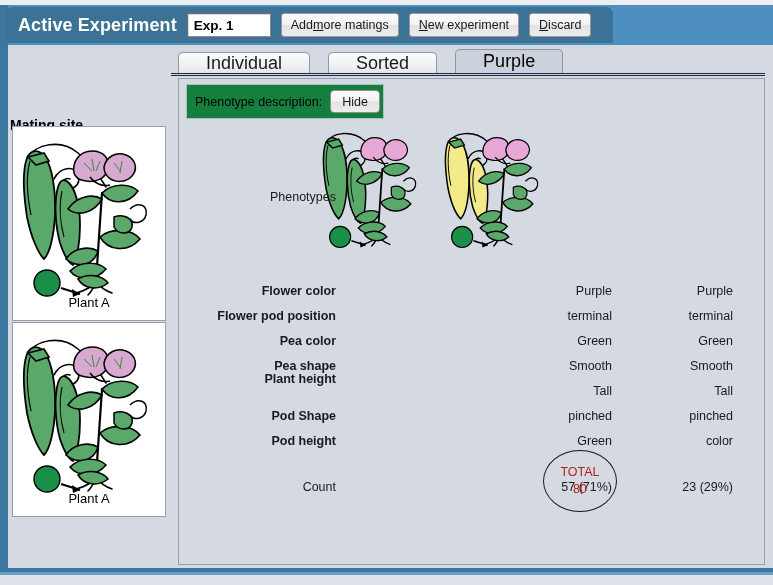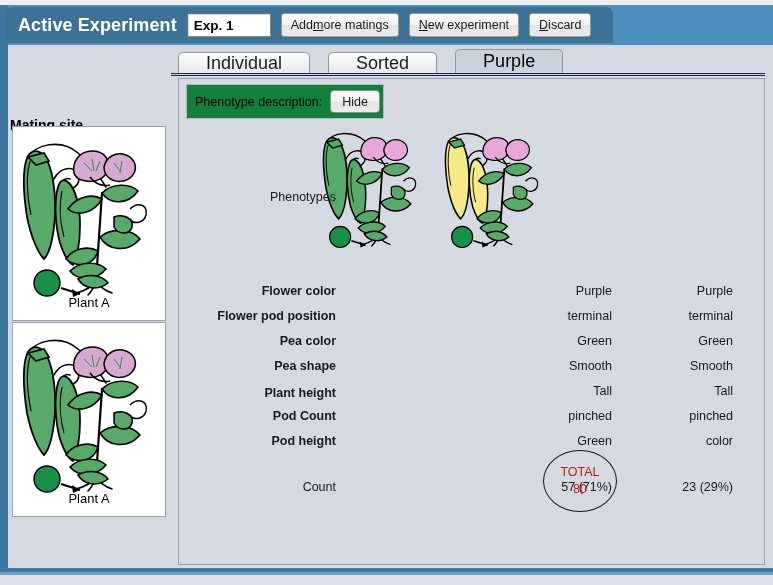--- a/index.html
+++ b/index.html
@@ -488,25 +488,25 @@
     <div class="cell col2" style="top:183px;">terminal</div>
 
     <div class="row-label bold" style="top:208px;">Pea color</div>
     <div class="cell col1" style="top:208px;">Green</div>
     <div class="cell col2" style="top:208px;">Green</div>
 
     <div class="row-label bold" style="top:233px;">Pea shape</div>
     <div class="cell col1" style="top:233px;">Smooth</div>
     <div class="cell col2" style="top:233px;">Smooth</div>
 
-    <div class="row-label bold" style="top:260px;">Plant height</div>
+    <div class="row-label bold" style="top:246px;">Plant height</div>
     <div class="cell col1" style="top:258px;">Tall</div>
     <div class="cell col2" style="top:258px;">Tall</div>
 
-    <div class="row-label bold" style="top:283px;">Pod Count</div>
+    <div class="row-label bold" style="top:283px;">Pod Shape</div>
     <div class="cell col1" style="top:283px;">pinched</div>
     <div class="cell col2" style="top:283px;">pinched</div>
 
     <div class="row-label bold" style="top:308px;">Pod height</div>
     <div class="cell col1" style="top:308px;">Green</div>
     <div class="cell col2" style="top:308px;">color</div>
 
     <div class="row-label" style="top:354px;">Count</div>
     <div class="cell col1" style="top:354px;">57 (71%)</div>
     <div class="cell col2" style="top:354px;">23 (29%)</div>

